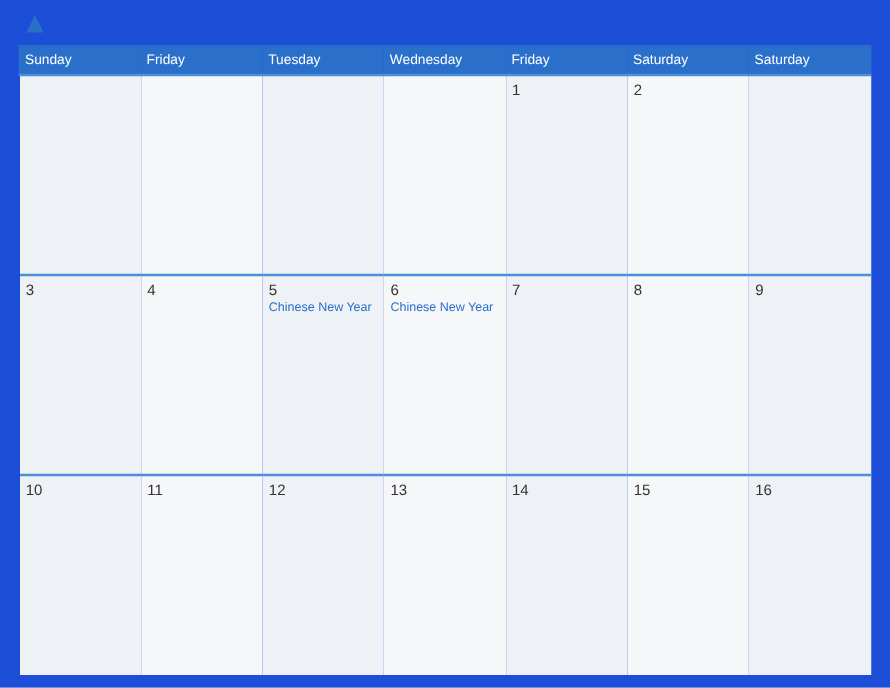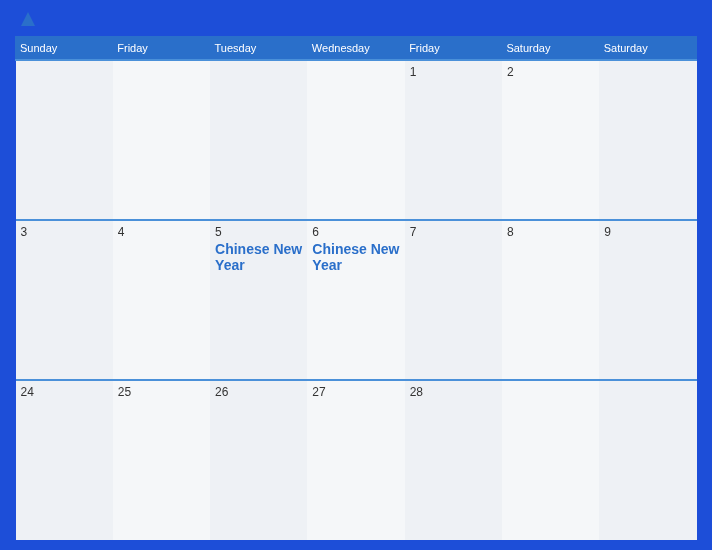--- a/index.html
+++ b/index.html
@@ -89,25 +89,24 @@
     }
     .calendar-table tbody tr td:nth-child(odd) {
       background: #eef1f5;
     }
     .day-number {
       font-size: 12px;
       color: #333;
       display: block;
     }
     .event-label {
-      font-size: 14px;
+      font-size: 10px;
       color: #2a6fca;
       display: block;
       margin-top: 2px;
-      font-weight: bold;
     }
   </style>
 </head>
 <body>
 
 <div class="calendar-wrapper">
   <div class="header">
     <div class="logo">
       <div style="display:flex;flex-direction:column;line-height:1.1;">
         <span class="logo-text-general"></span>
@@ -167,32 +166,36 @@
           </td>
           <td style="background: rgb(245, 247, 249);">
             <span class="day-number">8</span>
           </td>
           <td style="background: rgb(238, 241, 245);">
             <span class="day-number">9</span>
           </td>
         </tr>
         <tr>
           <td style="background: rgb(238, 241, 245);">
-            <span class="day-number">24</span>
-          </td>
-          <td style="background: rgb(245, 247, 249);">
-            <span class="day-number">25</span>
-          </td>
-          <td style="background: rgb(238, 241, 245);">
-            <span class="day-number">26</span>
-          </td>
-          <td style="background: rgb(245, 247, 249);">
-            <span class="day-number">27</span>
-          </td>
-          <td style="background: rgb(238, 241, 245);">
-            <span class="day-number">28</span>
-          </td>
-          <td style="background: rgb(245, 247, 249);"></td>
-          <td style="background: rgb(238, 241, 245);"></td>
+            <span class="day-number">10</span>
+          </td>
+          <td style="background: rgb(245, 247, 249);">
+            <span class="day-number">11</span>
+          </td>
+          <td style="background: rgb(238, 241, 245);">
+            <span class="day-number">12</span>
+          </td>
+          <td style="background: rgb(245, 247, 249);">
+            <span class="day-number">13</span>
+          </td>
+          <td style="background: rgb(238, 241, 245);">
+            <span class="day-number">14</span>
+          </td>
+          <td style="background: rgb(245, 247, 249);">
+            <span class="day-number">15</span>
+          </td>
+          <td style="background: rgb(238, 241, 245);">
+            <span class="day-number">16</span>
+          </td>
         </tr>
       </tbody>
   </table>
 </div>
 
 </body></html>

